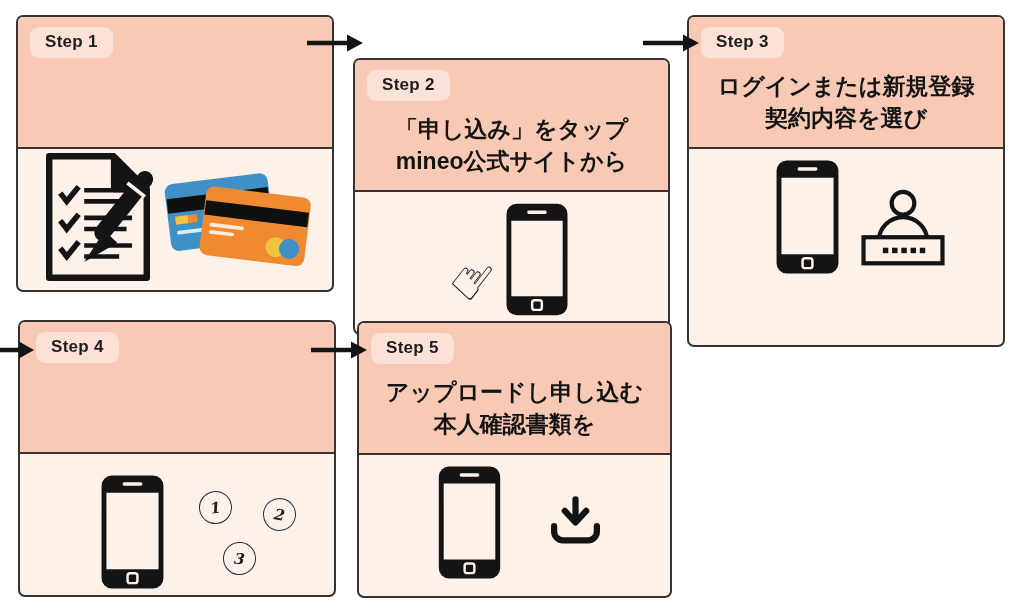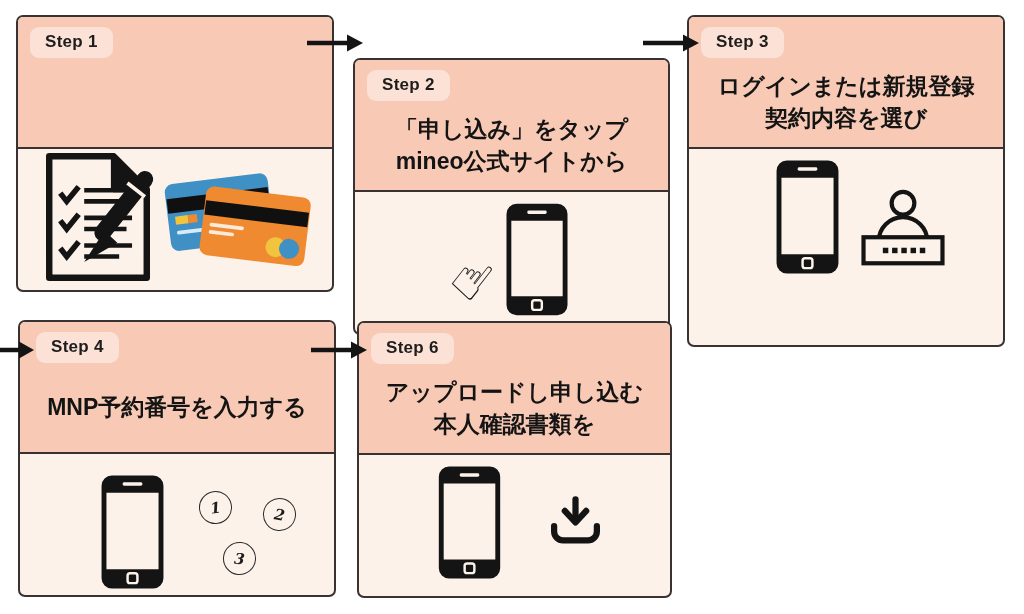--- a/index.html
+++ b/index.html
@@ -192,23 +192,20 @@
           <rect x="59" y="69.5" width="6.5" height="6.5" fill="#141414"></rect>
           <rect x="70" y="69.5" width="6.5" height="6.5" fill="#141414"></rect>
         </svg>
       </span>
     </div>
   </div>
 
   <div class="card" style="left:18px; top:320px; width:318px; height:277px;">
     <div class="card-header">
       <div class="chip" style="left:16px;">Step 4</div>
-      <div class="title">
-        <div>MNP予約番号を入力する</div>
-      </div>
     </div>
     <div class="card-body">
       <span style="position:absolute; left:81px; top:21px;">
         <svg viewBox="0 0 64 116" width="63" height="114">
           <rect x="3" y="3" width="58" height="110" rx="8" fill="#fdf2ea" stroke="#141414" stroke-width="5"></rect>
           <path d="M3 11 a8 8 0 0 1 8 -8 h42 a8 8 0 0 1 8 8 v7 H3 Z" fill="#141414"></path>
           <rect x="22" y="7.5" width="20" height="3.5" rx="1.5" fill="#fdf2ea"></rect>
           <path d="M3 96 h58 v9 a8 8 0 0 1 -8 8 h-42 a8 8 0 0 1 -8 -8 Z" fill="#141414"></path>
           <rect x="27" y="100" width="10" height="10" rx="2.5" fill="none" stroke="#fdf2ea" stroke-width="2.5"></rect>
         </svg>
@@ -216,21 +213,21 @@
       <span>
         <span class="num-circle" style="left:179px; top:37px; transform:rotate(-8deg);">1</span>
         <span class="num-circle" style="left:243px; top:44px; transform:rotate(10deg);">2</span>
         <span class="num-circle" style="left:203px; top:88px; transform:rotate(6deg);">3</span>
       </span>
     </div>
   </div>
 
   <div class="card" style="left:357px; top:321px; width:315px; height:277px;">
     <div class="card-header">
-      <div class="chip">Step 6</div>
+      <div class="chip">Step 5</div>
       <div class="title">
         <div>アップロードし申し込む</div>
         <div>本人確認書類を</div>
       </div>
     </div>
     <div class="card-body" style="gap:46px; padding-left:12px;">
       <span>
         <svg viewBox="0 0 64 116" width="63" height="113">
           <rect x="3" y="3" width="58" height="110" rx="8" fill="#fdf2ea" stroke="#141414" stroke-width="5"></rect>
           <path d="M3 11 a8 8 0 0 1 8 -8 h42 a8 8 0 0 1 8 8 v7 H3 Z" fill="#141414"></path>

